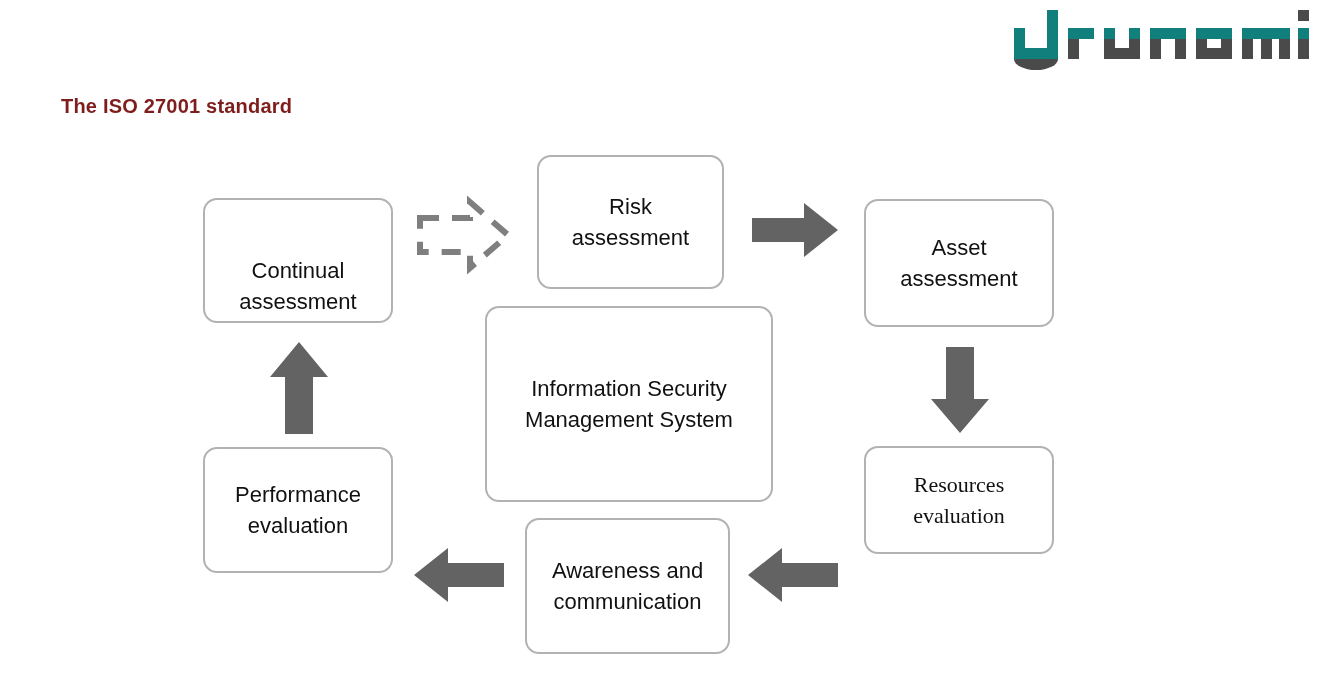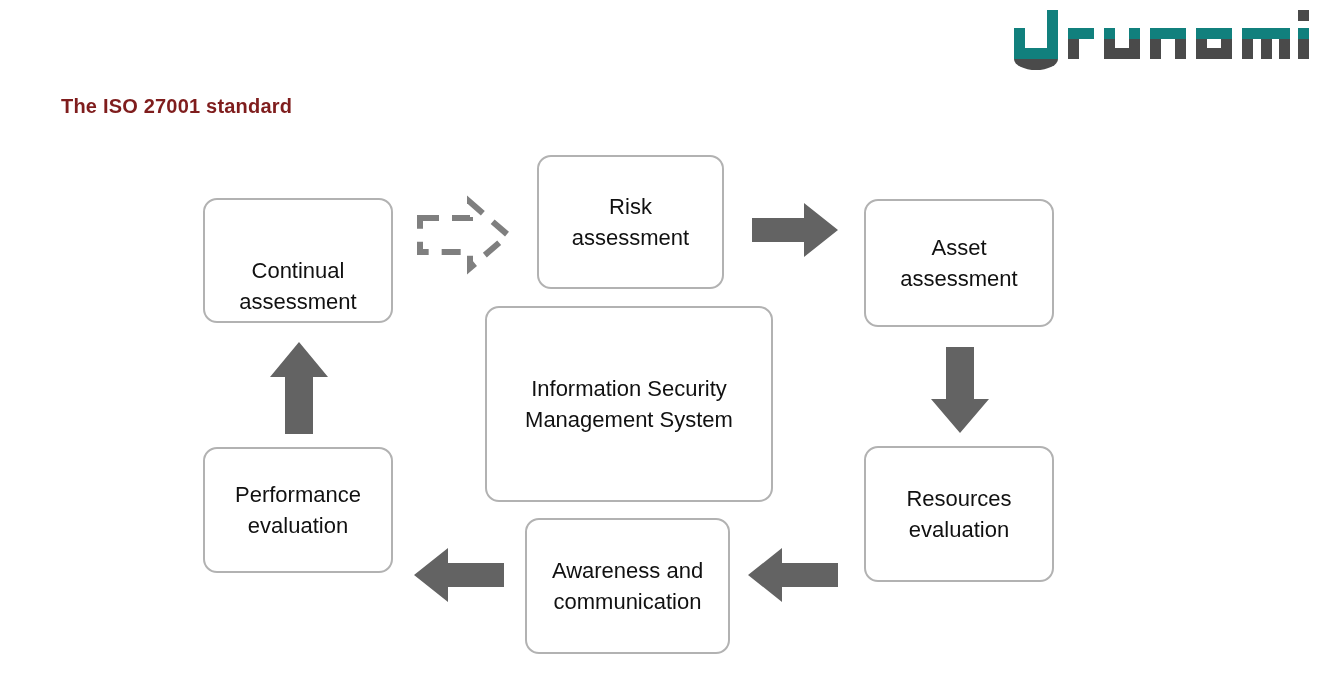--- a/index.html
+++ b/index.html
@@ -57,21 +57,21 @@
     line-height: 1.42;
     padding: 4px 10px;
   }
   .node .lines { width: 100%; }
   .node .line { display: block; white-space: nowrap; }
 
   #node-continual-improvement { left: 203px;  top: 198px; width: 190px; height: 125px; align-items: flex-end; }
   #node-risk-assessment       { left: 537px;  top: 155px; width: 187px; height: 134px; }
   #node-asset-inventory       { left: 864px;  top: 199px; width: 190px; height: 128px; }
   #node-isms                  { left: 485px;  top: 306px; width: 288px; height: 196px; justify-content: center; }
-  #node-resources-competence  { left: 864px;  top: 446px; width: 190px; height: 136px; }
+  #node-resources-competence  { left: 864px;  top: 446px; width: 190px; height: 108px; font-family: Liberation Serif, serif; }
   #node-performance-evaluation{ left: 203px;  top: 447px; width: 190px; height: 126px; }
   #node-awareness-communication{ left: 525px; top: 518px; width: 205px; height: 136px; }
 
   
   .arrow {
     position: absolute;
   }
   .arrow svg { display: block; overflow: visible; }
 
   #arrow-risk-to-asset     { left: 752px; top: 203px; width: 86px;  height: 54px; }

